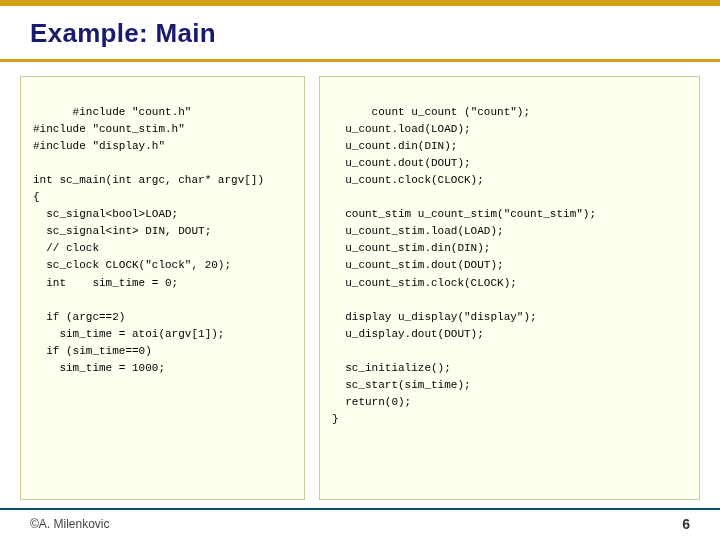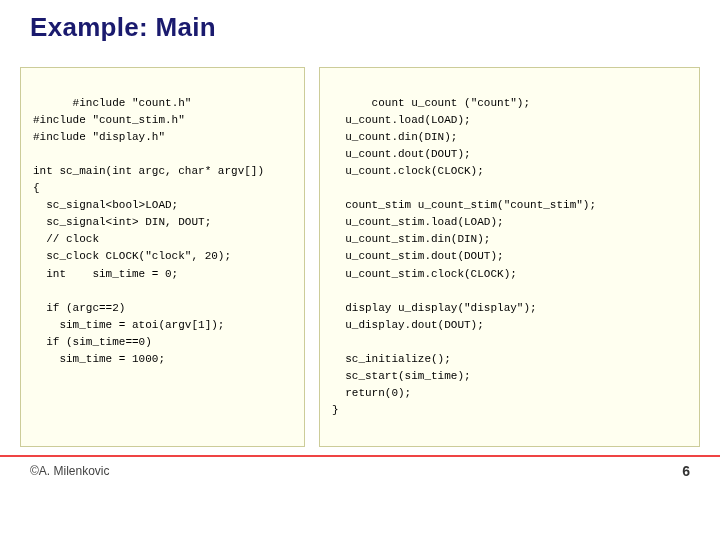--- a/index.html
+++ b/index.html
@@ -7,21 +7,21 @@
     body {
       width: 720px;
       height: 540px;
       background: #ffffff;
       font-family: Arial, Helvetica, sans-serif;
       overflow: hidden;
     }
 
     .slide {
       width: 720px;
-      height: 456px;
+      height: 540px;
       position: relative;
       display: flex;
       flex-direction: column;
     }
 
     
     .top-border {
       width: 100%;
       height: 6px;
       background: #D4A017;
@@ -77,21 +77,21 @@
     .code-panel-right {
       flex: 1;
     }
 
     
     .bottom-area {
       display: flex;
       justify-content: space-between;
       align-items: center;
       padding: 6px 30px 8px 30px;
-      border-top: 2px solid #ef4444;
+      border-top: 2px solid #0c4a6e;
     }
 
     .bottom-credit {
       font-size: 12px;
       color: #444444;
     }
 
     .bottom-page {
       font-size: 14px;
       font-weight: bold;

